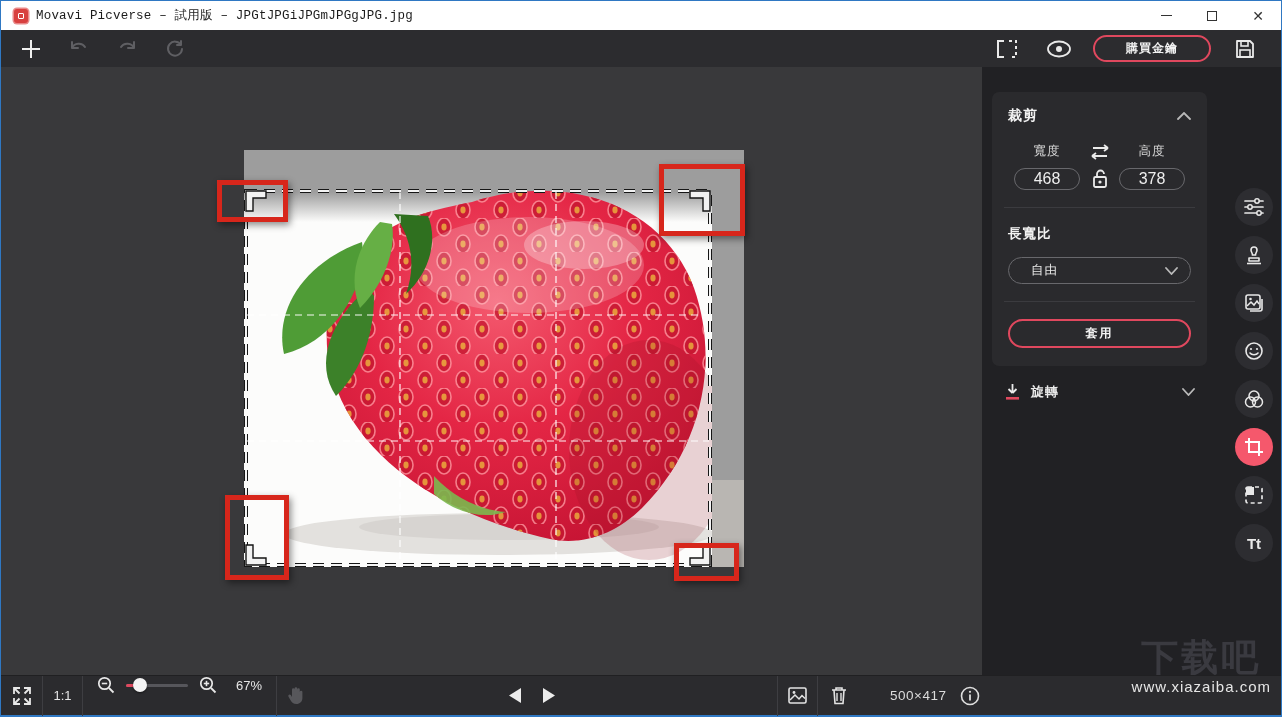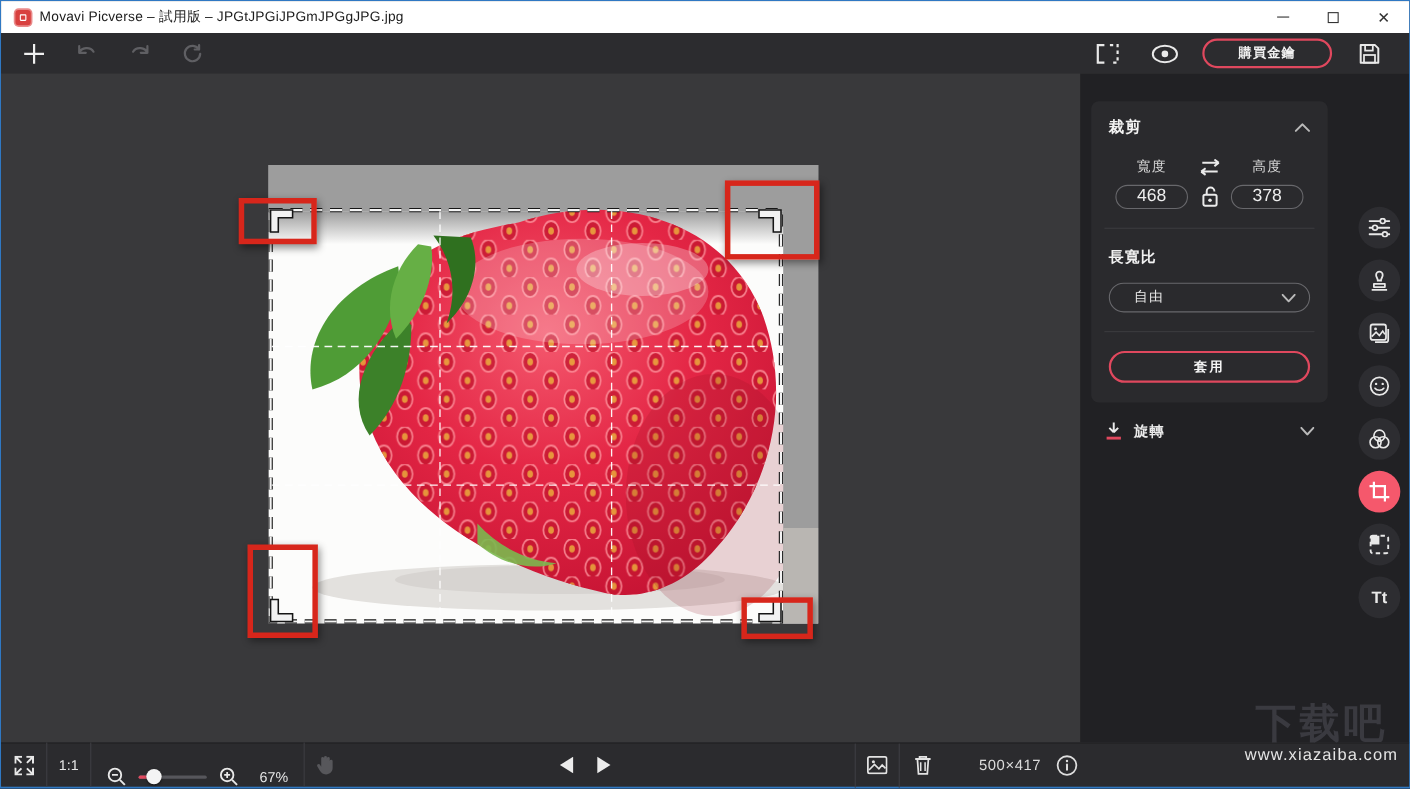--- a/index.html
+++ b/index.html
@@ -3,21 +3,21 @@
 <meta charset="utf-8">
 <style>
   * { margin:0; padding:0; box-sizing:border-box; }
   html,body { width:1282px; height:717px; background:#111; font-family:"Liberation Sans","DejaVu Sans",sans-serif; overflow:hidden; }
   .window { position:relative; width:1282px; height:717px; background:#39393b; border:1px solid #2f78c3; border-bottom:2px solid #2f78c3; display:flex; flex-direction:column; }
 
   
   .titlebar { height:29px; background:#ffffff; display:flex; align-items:center; flex:0 0 auto; }
   .app-logo { width:14px; height:14px; margin:0 8px 0 13px; border-radius:3px; background:#d8403f; box-shadow:0 0 0 1.5px #e98a8a; display:flex; align-items:center; justify-content:center; }
   .app-logo i { display:block; width:6px; height:6px; border:1.5px solid #fff; border-radius:1px; }
-  .title-text { font-size:12.5px; color:#1b1b1b; letter-spacing:.2px; }
+  .title-text { font-size:12.5px; color:#1b1b1b; letter-spacing:.2px;font-family:Liberation Mono, monospace; }
   .win-controls { margin-left:auto; display:flex; height:100%; }
   .win-btn { width:46px; height:100%; display:flex; align-items:center; justify-content:center; color:#222; cursor:default; }
   .glyph-min { width:11px; height:0; border-top:1.5px solid #333; display:block; }
   .glyph-max { width:10px; height:10px; border:1.5px solid #333; display:block; }
   .glyph-close { font-size:14px; line-height:1; color:#333; }
 
   
   .menubar { height:24px; background:#19191b; display:flex; align-items:center; padding-left:8px; flex:0 0 auto; }
   .menu-item { color:#e3e3e3; font-size:12px; padding:4px 11px; letter-spacing:1px; }
 
@@ -59,21 +59,21 @@
   .rotate-label { color:#eaeaea; font-size:13px; font-weight:bold; letter-spacing:1px; margin-left:10px; }
   .rotate-row .chev { margin-left:auto; }
 
   
   .rail { position:absolute; right:0; top:0; bottom:0; width:54px; display:flex; flex-direction:column; align-items:center; padding-top:121px; gap:10px; }
   .rail-btn { width:38px; height:38px; border-radius:50%; background:#2d2d31; display:flex; align-items:center; justify-content:center; flex:0 0 auto; }
   .rail-btn.active { background:#f5586c; }
   .tt { color:#e9e9e9; font-size:15px; font-weight:bold; }
 
   
-  .bottombar { height:40px; background:#2b2b2e; border-top:1px solid #202022; flex:0 0 auto; position:relative; display:flex; align-items:flex-end; }
+  .bottombar { height:40px; background:#2b2b2e; border-top:1px solid #202022; flex:0 0 auto; position:relative; display:flex; align-items:flex-start; }
   .sep { width:1px; height:40px; background:#3e3e42; flex:0 0 auto; }
   .bb-cell { height:100%; display:flex; align-items:center; justify-content:center; }
   .bb-text { color:#e6e6e6; font-size:13px; }
   .zoom-group { display:flex; align-items:center; padding:0 14px; gap:11px; }
   .slider { position:relative; width:62px; height:14px; }
   .slider .track { position:absolute; top:6px; left:0; width:100%; height:3px; background:#56565b; border-radius:2px; }
   .slider .fill { position:absolute; top:6px; left:0; width:14px; height:3px; background:#e0485e; border-radius:2px; }
   .slider .knob { position:absolute; top:0; left:7px; width:14px; height:14px; background:#f4f4f4; border-radius:50%; box-shadow:0 1px 2px rgba(0,0,0,.5); }
   .bb-center { position:absolute; left:506px; top:0; height:100%; display:flex; align-items:center; gap:20px; }
   .bb-right { position:absolute; left:776px; top:0; height:100%; display:flex; align-items:center; }

